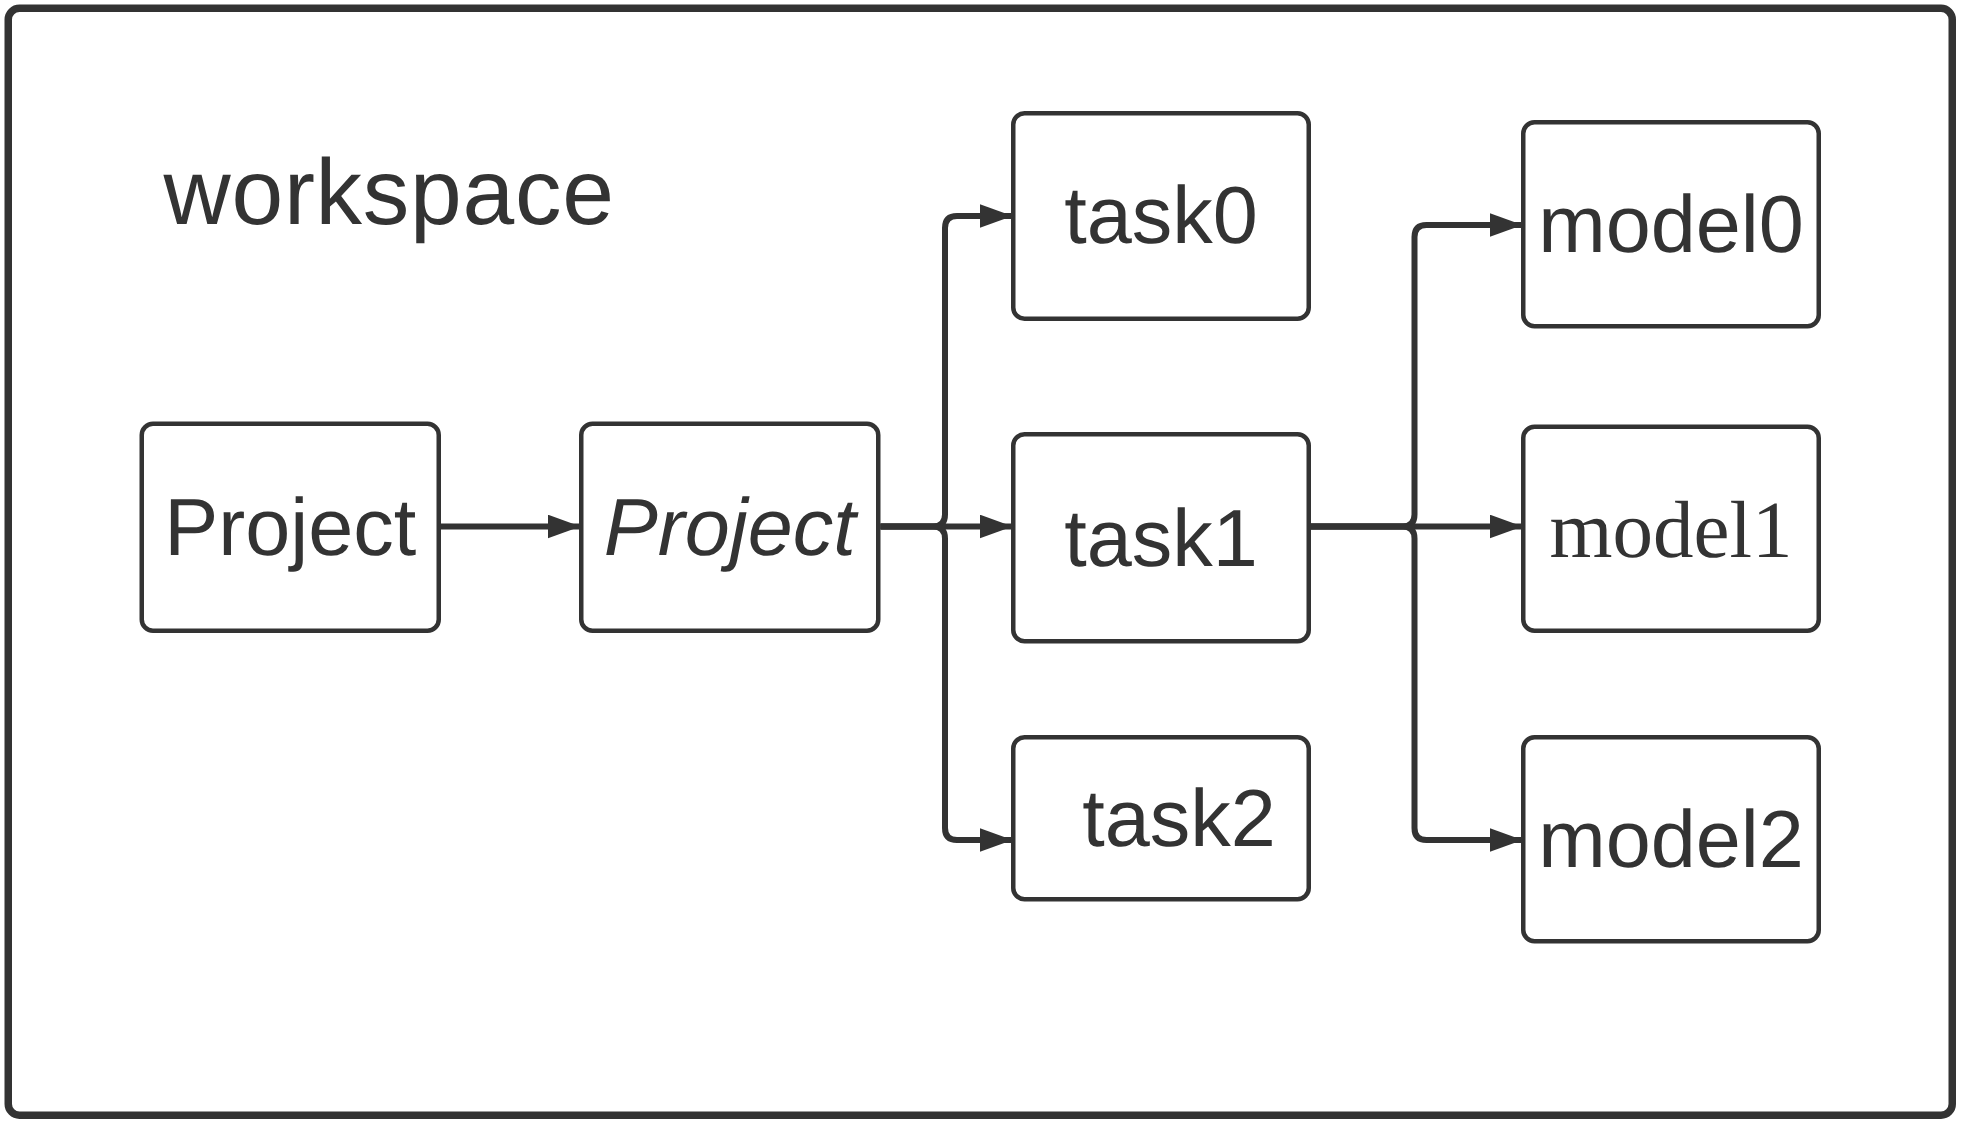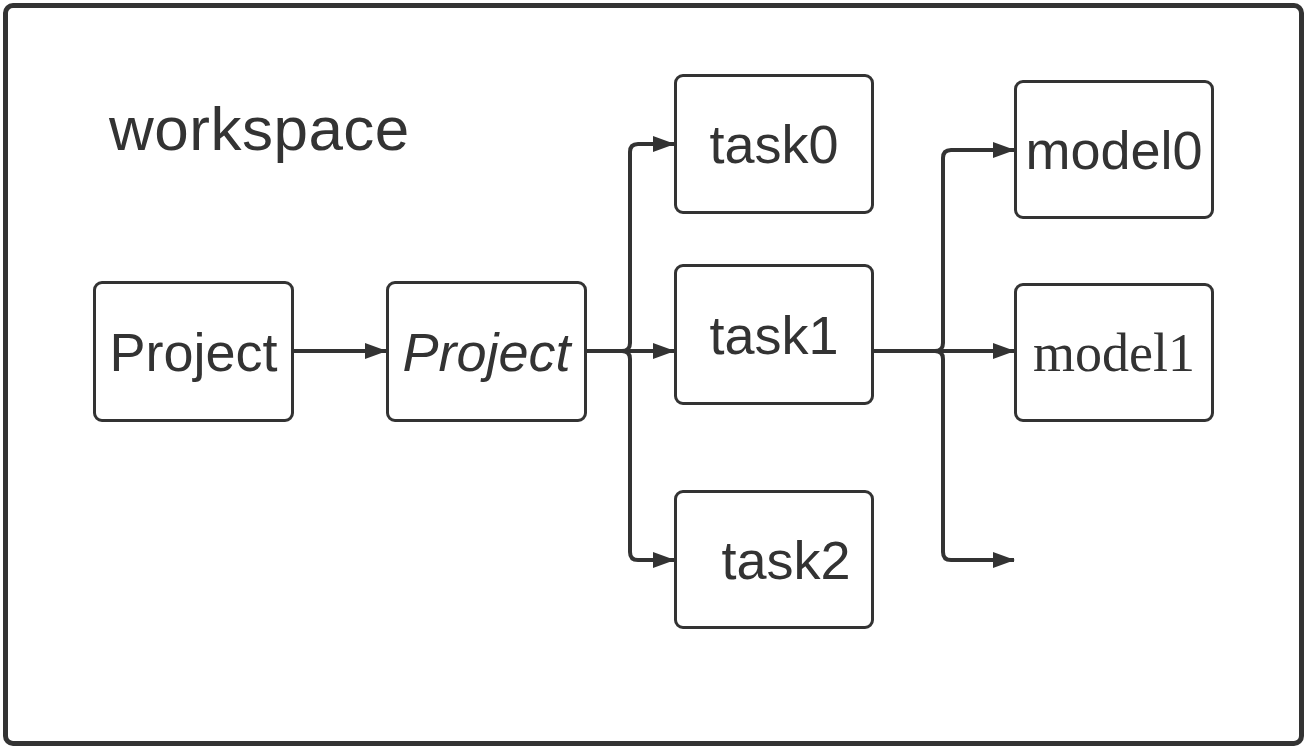--- a/index.html
+++ b/index.html
@@ -46,22 +46,22 @@
     align-items:center;
     justify-content:center;
     font-size:54px;
     color:var(--text);
     white-space:nowrap;
     z-index:2;
   }
   .node-dateset{left:93px;  top:281px; width:201px; height:141px;}
   .node-project{left:386px; top:281px; width:201px; height:141px;font-style:italic;}
   .node-task0  {left:674px; top:74px;  width:200px; height:140px;}
-  .node-task1  {left:674px; top:264px; width:200px; height:141px;}
-  .node-task2  {left:674px; top:490px; width:200px; height:139px;padding-left:24px;}
+  .node-task1  {left:674px; top:288px; width:200px; height:141px;}
+  .node-task2  {left:674px; top:490px; width:200px; height:111px;padding-left:24px;}
   .node-model0 {left:1014px;top:80px;  width:200px; height:139px;}
   .node-model1 {left:1014px;top:283px; width:200px; height:139px;font-family:Liberation Serif, serif;}
   .node-model2 {left:1014px;top:490px; width:200px; height:139px;}
   .connector-layer{
     position:absolute;
     left:0;top:0;
     width:1308px;height:750px;
     z-index:1;
   }
   .edge{
@@ -123,14 +123,17 @@
   </div>
 
   <div class="node node-model0">
     <span>model0</span>
   </div>
 
   <div class="node node-model1">
     <span>model1</span>
   </div>
 
+  <div class="node node-model2">
+    <span>model2</span>
+  </div>
 
 </div>
 
 </body></html>

